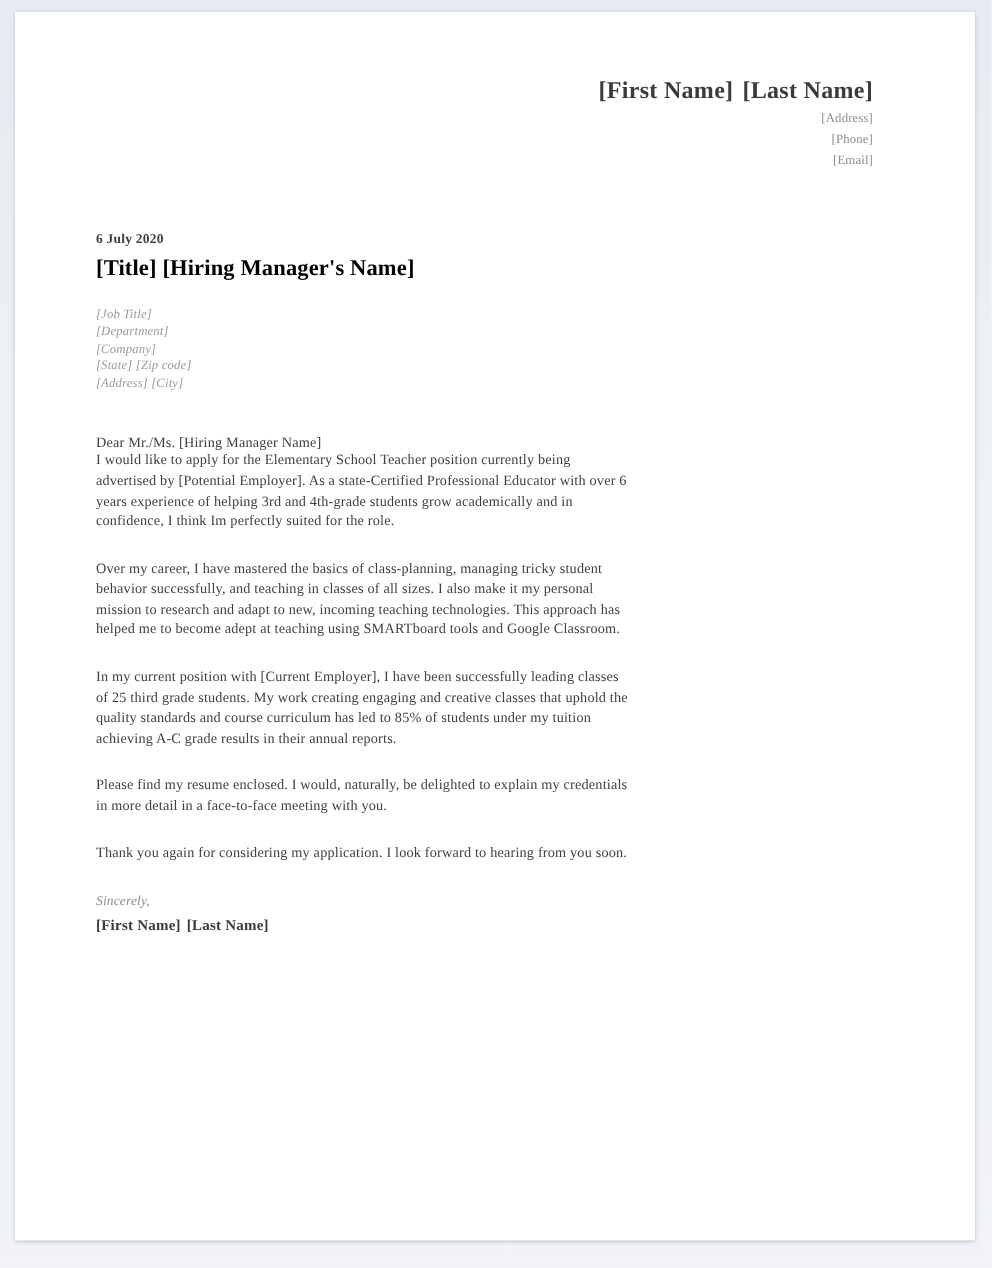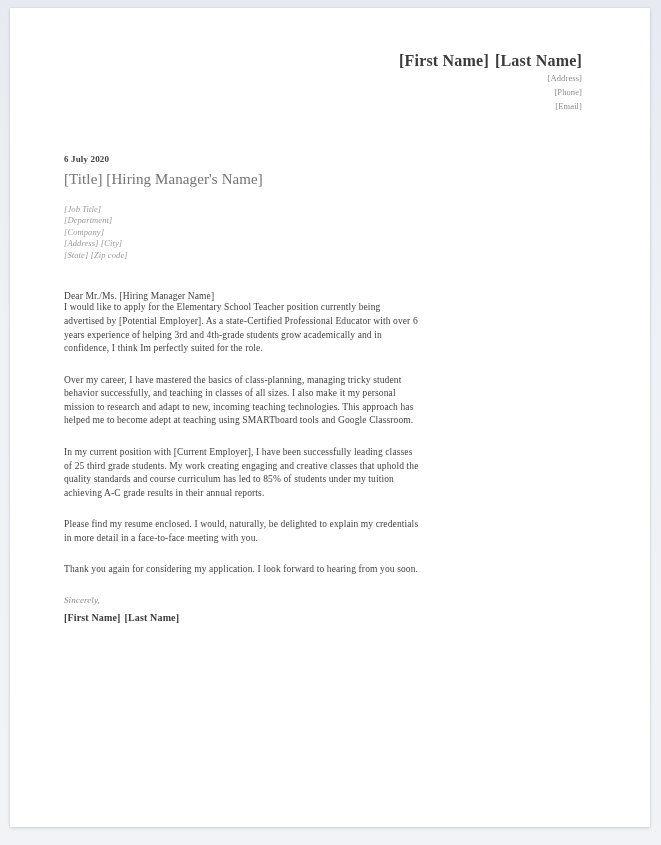--- a/index.html
+++ b/index.html
@@ -70,22 +70,22 @@
   }
   .date {
     font-size: 9px;
     font-weight: bold;
     color: #3f3f3f;
     letter-spacing: 0.15px;
     margin-bottom: 6px;
   }
   .recipient-title {
     font-size: 15px;
-    font-weight: normal;
-    color: #737373;
+    font-weight: bold;
+    color: #000000;
     letter-spacing: 0.1px;
     margin: 0 0 16px 0;
     line-height: 1.2;
   }
   .recipient-block {
     margin-bottom: 30px;
   }
   .recipient-block div {
     font-size: 8.5px;
     font-style: italic;
@@ -143,22 +143,22 @@
       <div class="content">
 
         <div class="date">6 July 2020</div>
 
         <div class="recipient-title">[Title] [Hiring Manager's Name]</div>
 
         <div class="recipient-block">
           <div>[Job Title]</div>
           <div>[Department]</div>
           <div>[Company]</div>
+          <div>[State] [Zip code]</div>
           <div>[Address] [City]</div>
-          <div>[State] [Zip code]</div>
         </div>
 
         <div class="salutation">Dear Mr./Ms. [Hiring Manager Name]</div>
 
         <p class="para">I would like to apply for the Elementary School Teacher position currently being advertised by [Potential Employer]. As a state-Certified Professional Educator with over 6 years experience of helping 3rd and 4th-grade students grow academically and in confidence, I think Im perfectly suited for the role.</p>
         <p class="para">Over my career, I have mastered the basics of class-planning, managing tricky student behavior successfully, and teaching in classes of all sizes. I also make it my personal mission to research and adapt to new, incoming teaching technologies. This approach has helped me to become adept at teaching using SMARTboard tools and Google Classroom.</p>
         <p class="para">In my current position with [Current Employer], I have been successfully leading classes of 25 third grade students. My work creating engaging and creative classes that uphold the quality standards and course curriculum has led to 85% of students under my tuition achieving A-C grade results in their annual reports.</p>
         <p class="para">Please find my resume enclosed. I would, naturally, be delighted to explain my credentials in more detail in a face-to-face meeting with you.</p>
         <p class="para">Thank you again for considering my application. I look forward to hearing from you soon.</p>
 

